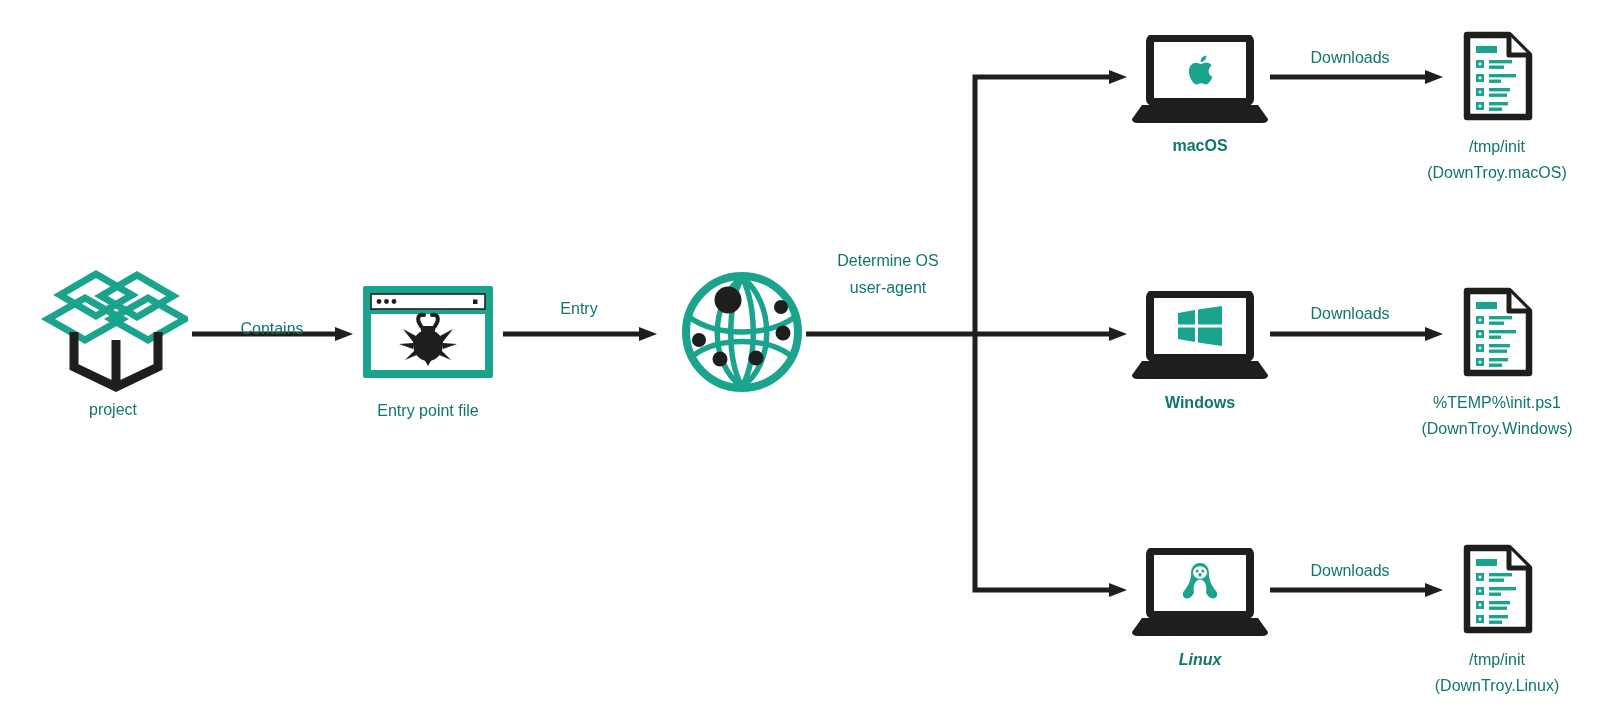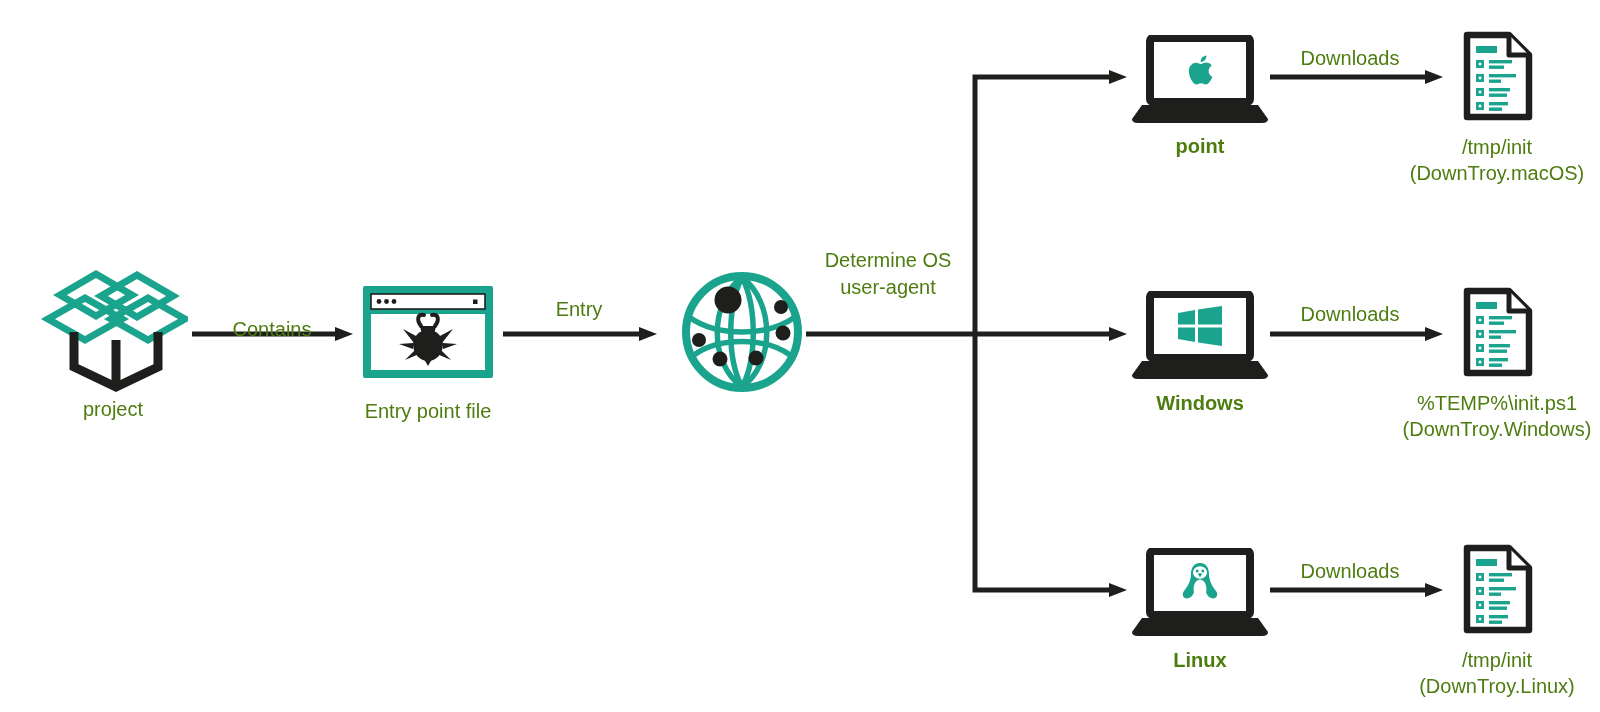--- a/index.html
+++ b/index.html
@@ -2,22 +2,22 @@
 <html><head>
 <meta charset="utf-8">
 <style>
   html,body{margin:0;padding:0;background:#ffffff;}
   #canvas{
     position:relative;width:1600px;height:712px;background:#ffffff;
     font-family:"Liberation Sans", sans-serif;color:#1e1e1c;overflow:hidden;
   }
   .abs{position:absolute;}
   .lbl{
-    position:absolute;text-align:center;font-size:20px;line-height:26px;
-    color:#4d7c0f;white-space:nowrap;
+    position:absolute;text-align:center;font-size:16px;line-height:26px;
+    color:#0f766e;white-space:nowrap;
   }
   .lbl.bold{font-weight:bold;}
   .lbl .ln{display:block;}
   svg{display:block;}
   .connector-layer{position:absolute;left:0;top:0;pointer-events:none;}
 </style>
 </head>
 <body>
 
 <div id="canvas">
@@ -116,21 +116,21 @@
   </div>
 
   <svg class="abs" style="left:1130px;top:35px" width="140" height="92" viewBox="0 0 140 92">
     <rect x="20" y="3" width="100" height="64" rx="3" fill="#ffffff" stroke="#1e1e1c" stroke-width="8"></rect>
     <path d="M12,70 H128 L138,84 Q138,88 132,88 H8 Q2,88 2,84 Z" fill="#1e1e1c"></path>
     <g fill="#1aa48d" transform="translate(54,16) scale(1.05)">
       <path d="M23.5,19.2c0-3.6,2.9-5.3,3-5.4c-1.6-2.4-4.2-2.7-5.1-2.8c-2.2-0.2-4.2,1.3-5.3,1.3 c-1.1,0-2.8-1.3-4.6-1.2c-2.4,0-4.5,1.4-5.7,3.5c-2.4,4.2-0.6,10.4,1.7,13.8c1.2,1.7,2.5,3.5,4.3,3.4c1.7-0.1,2.4-1.1,4.5-1.1 c2.1,0,2.7,1.1,4.6,1.1c1.9,0,3.1-1.7,4.2-3.4c1.3-1.9,1.9-3.8,1.9-3.9C26.9,24.4,23.5,23.1,23.5,19.2z"></path>
       <path d="M19.9,8.6c0.9-1.1,1.6-2.7,1.4-4.3c-1.4,0.1-3,0.9-4,2c-0.9,1-1.7,2.6-1.5,4.2 C17.4,10.6,18.9,9.7,19.9,8.6z"></path>
     </g>
   </svg>
-  <div class="lbl bold" style="left:1120px;top:133px;width:160px;">point</div>
+  <div class="lbl bold" style="left:1120px;top:133px;width:160px;">macOS</div>
   <div class="lbl" style="left:1270px;top:45px;width:160px;">Downloads</div>
   <svg class="abs" style="left:1459px;top:30px" width="76" height="92" viewBox="0 0 76 92">
     <path d="M8,5 H50 L70,25 V87 H8 Z" fill="#ffffff" stroke="#1e1e1c" stroke-width="6.5" stroke-linejoin="round"></path>
     <path d="M50,5 V25 H70" fill="#ffffff" stroke="#1e1e1c" stroke-width="5" stroke-linejoin="round"></path>
     <g fill="#1aa48d">
       <rect x="17" y="16" width="21" height="7"></rect>
       <rect x="17" y="30" width="8" height="8"></rect>
         <rect x="30" y="30" width="23" height="3.4"></rect>
         <rect x="30" y="35.5" width="15" height="3.4"></rect>
       <rect x="17" y="44" width="8" height="8"></rect>
@@ -202,21 +202,21 @@
     <path d="M12,70 H128 L138,84 Q138,88 132,88 H8 Q2,88 2,84 Z" fill="#1e1e1c"></path>
     <g transform="translate(50,13)">
       <path fill="#1aa48d" d="M20,2 C13,2 11,8 11,13 C11,18 9,24 4,30 C1,34 4,39 9,37 C12,36 13.5,33 14.5,30 L15,26 L25,26 L25.5,30 C26.5,33 28,36 31,37 C36,39 39,34 36,30 C31,24 29,18 29,13 C29,8 27,2 20,2 Z"></path>
       <ellipse fill="#ffffff" cx="20" cy="11.5" rx="7" ry="6.2"></ellipse>
       <ellipse fill="#ffffff" cx="20" cy="28" rx="6.5" ry="9.5"></ellipse>
       <circle fill="#1aa48d" cx="17.2" cy="10" r="1.5"></circle>
       <circle fill="#1aa48d" cx="22.8" cy="10" r="1.5"></circle>
       <path fill="#1aa48d" d="M17.8,13 L20,16.2 L22.2,13 L20,12 Z"></path>
     </g>
   </svg>
-  <div class="lbl bold" style="left:1120px;top:647px;width:160px;">Linux</div>
+  <div class="lbl bold" style="left:1120px;top:647px;width:160px;font-style:italic;">Linux</div>
   <div class="lbl" style="left:1270px;top:558px;width:160px;">Downloads</div>
   <svg class="abs" style="left:1459px;top:543px" width="76" height="92" viewBox="0 0 76 92">
     <path d="M8,5 H50 L70,25 V87 H8 Z" fill="#ffffff" stroke="#1e1e1c" stroke-width="6.5" stroke-linejoin="round"></path>
     <path d="M50,5 V25 H70" fill="#ffffff" stroke="#1e1e1c" stroke-width="5" stroke-linejoin="round"></path>
     <g fill="#1aa48d">
       <rect x="17" y="16" width="21" height="7"></rect>
       <rect x="17" y="30" width="8" height="8"></rect>
         <rect x="30" y="30" width="23" height="3.4"></rect>
         <rect x="30" y="35.5" width="15" height="3.4"></rect>
       <rect x="17" y="44" width="8" height="8"></rect>

